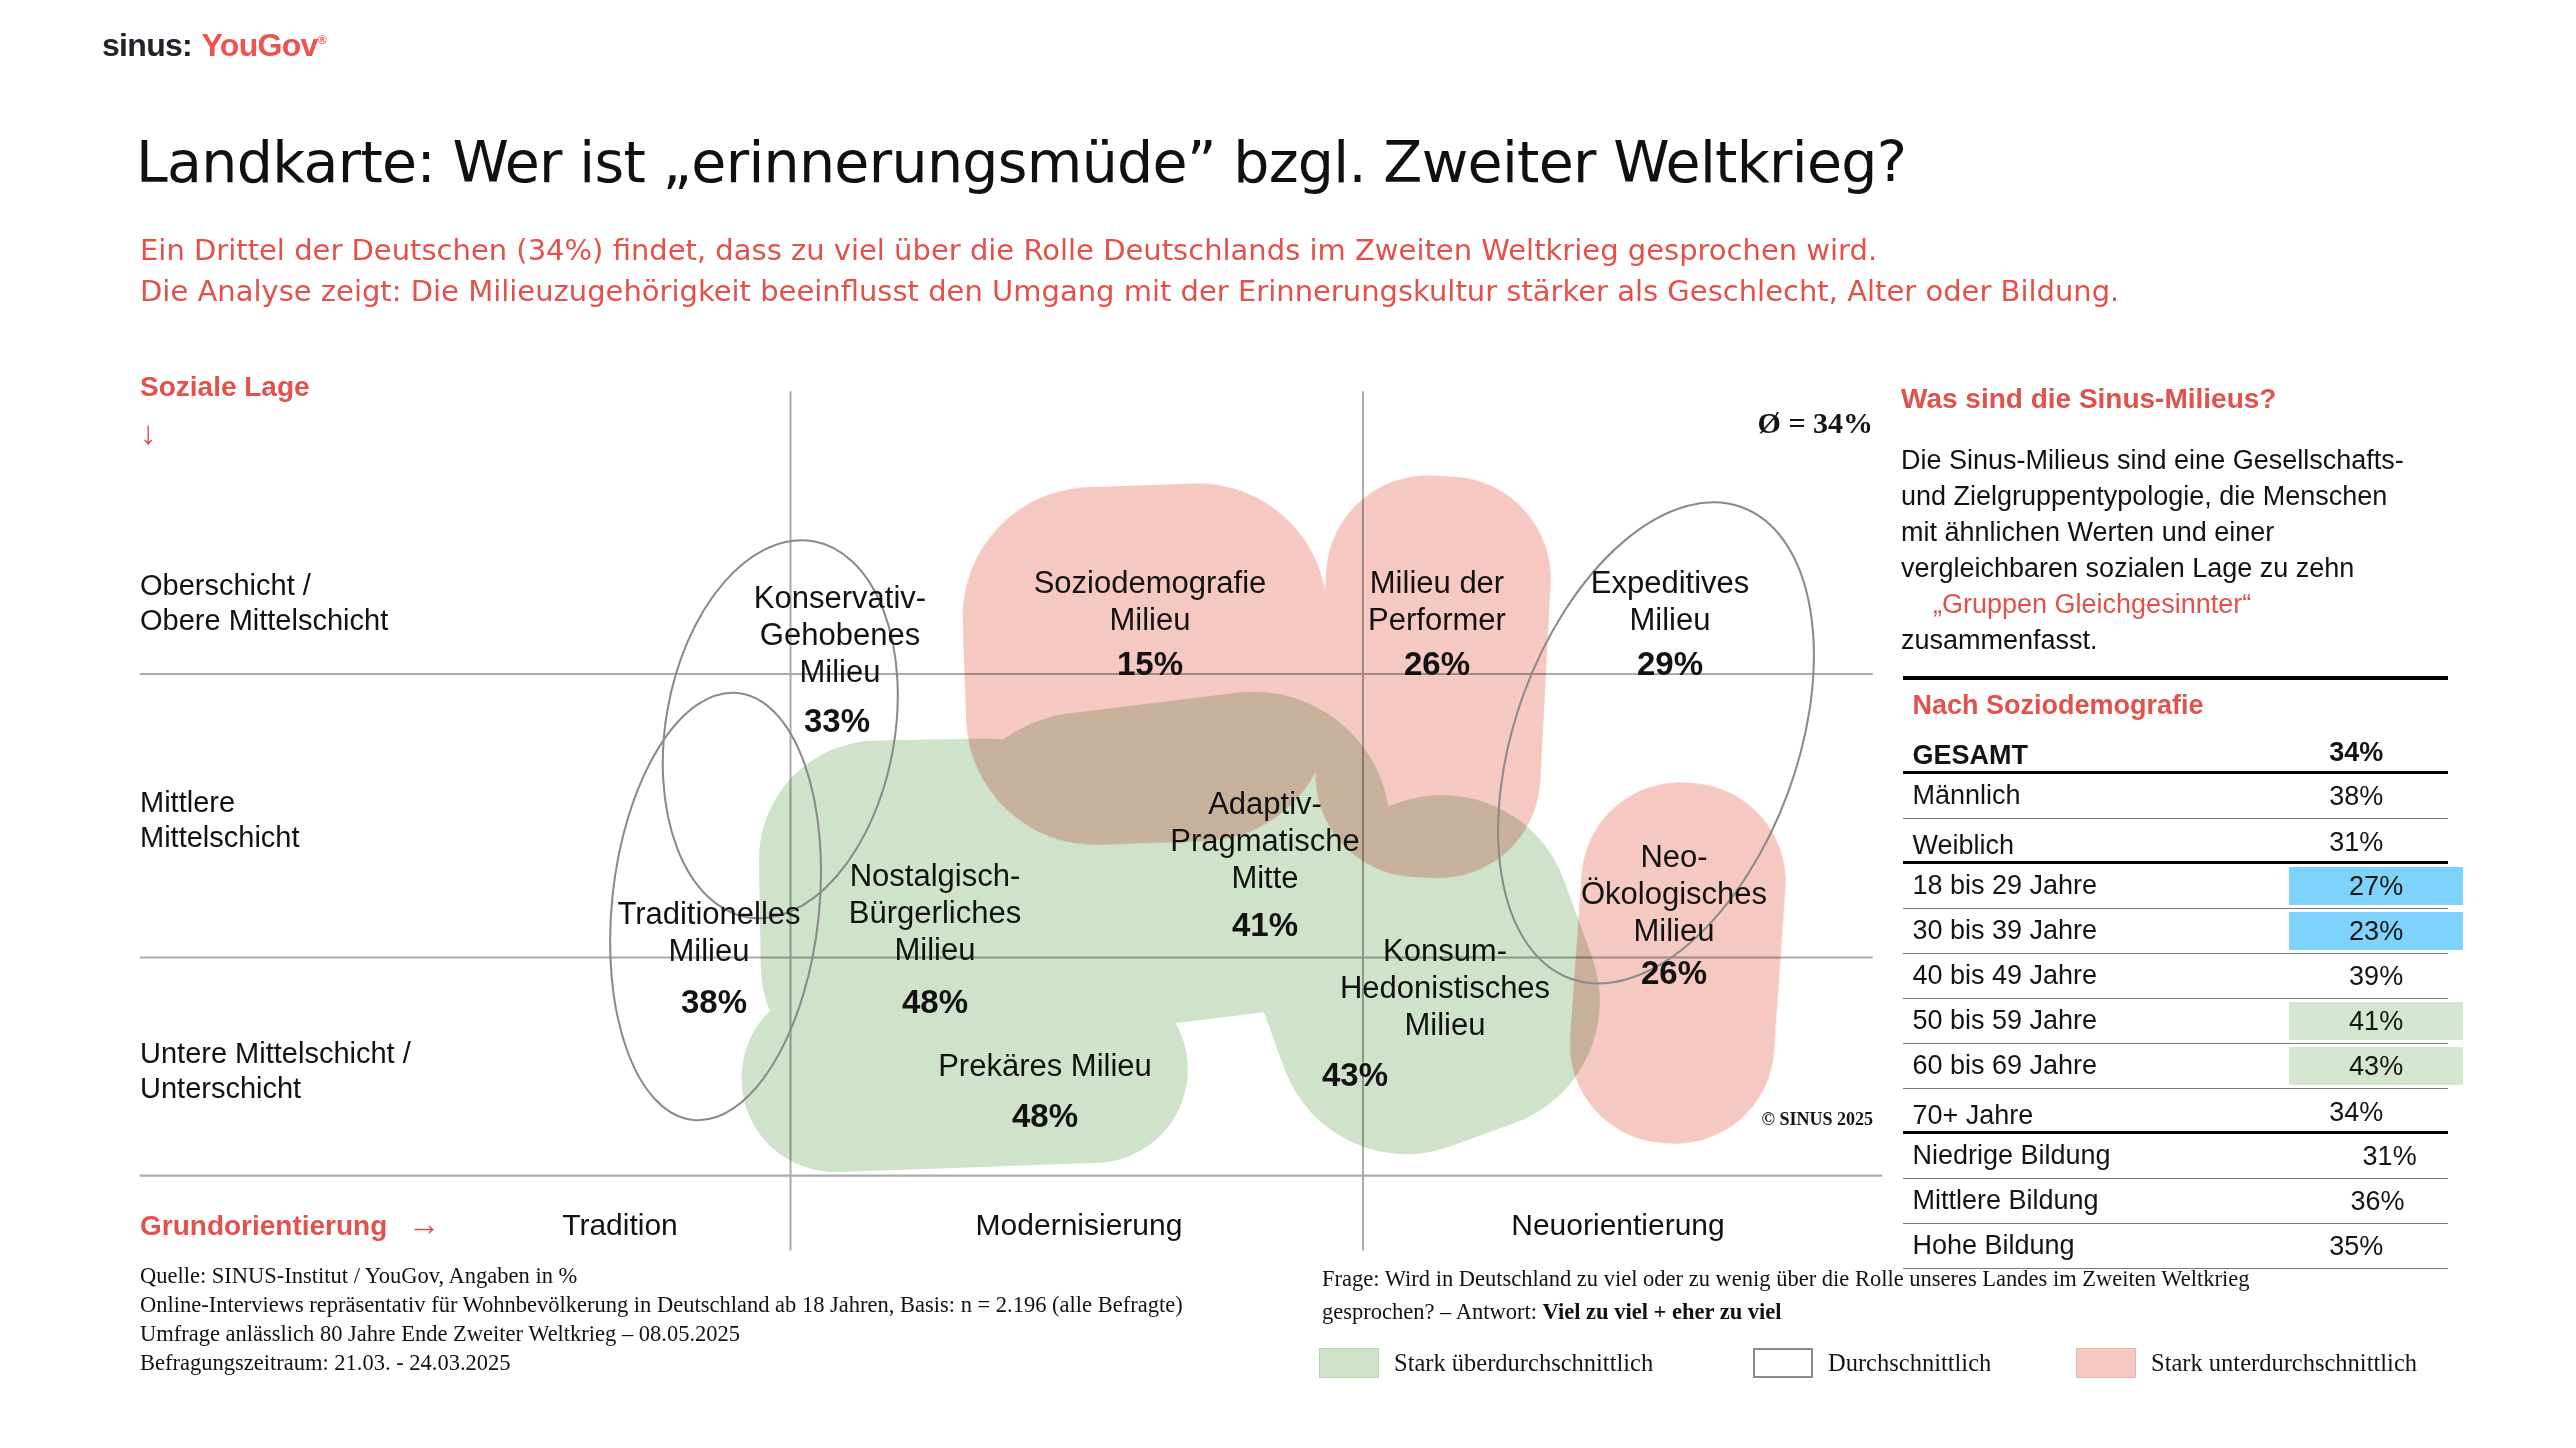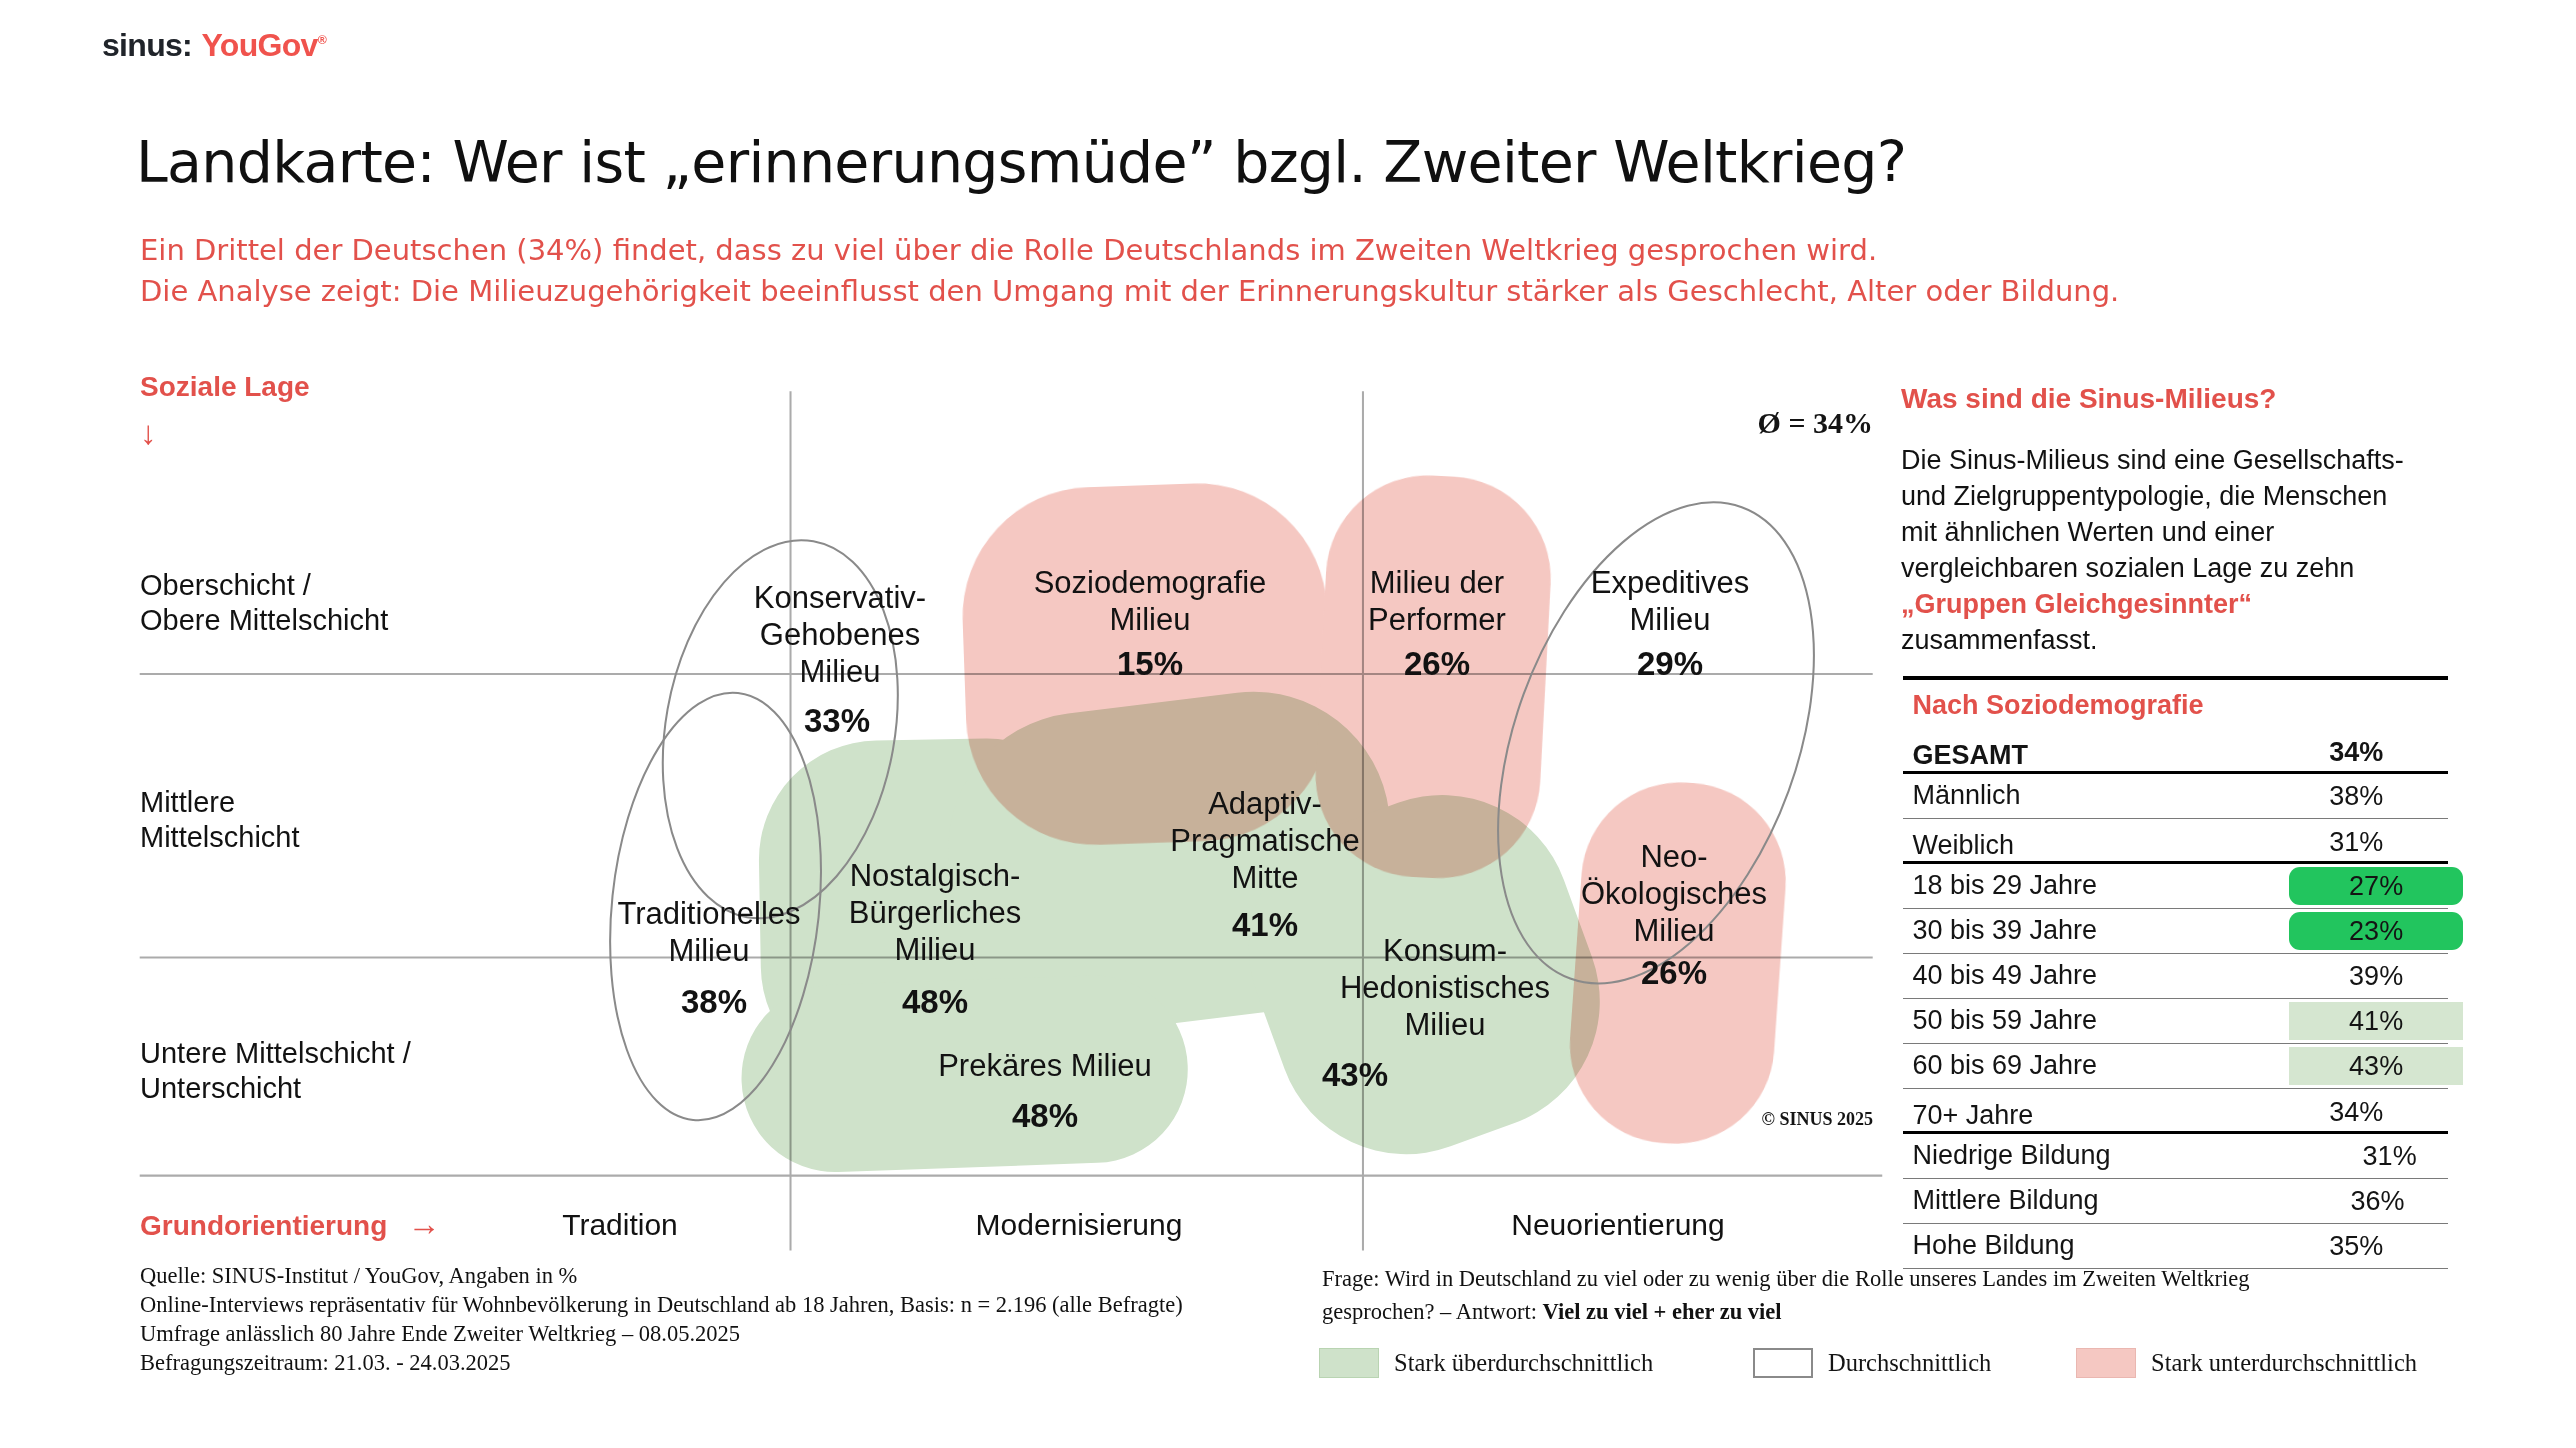--- a/index.html
+++ b/index.html
@@ -26,30 +26,30 @@
   .orient{transform:translateX(-50%);font-size:30px;white-space:nowrap;color:#121212;}
   .map-label{transform:translateX(-50%);text-align:center;font-size:31px;line-height:37px;
              white-space:nowrap;color:#121212;}
   .map-pct{transform:translate(-50%,-50%);font-size:33px;font-weight:bold;color:#121212;white-space:nowrap;}
   .avg{font-family:"Liberation Serif",serif;font-weight:bold;font-size:30px;text-align:right;}
   .copyright{font-family:"Liberation Serif",serif;font-weight:bold;font-size:18px;text-align:right;}
 
   
   .sb-head{font-size:28px;font-weight:bold;white-space:nowrap;}
   .sb-para{font-size:27px;line-height:36px;color:#121212;}
-  .sb-para .hl{color:#e2514b;font-weight:bold;}
+  .sb-para .hl{color:#e2514b;font-weight:normal;margin-left:32px;}
   .demo-table{left:1903px;top:676px;width:545px;border-top:4.1px solid #000;}
   .demo-head{font-size:27px;font-weight:bold;padding:9.5px 0 8.2px 9.5px;white-space:nowrap;}
   .trow{display:flex;align-items:center;height:45px;box-sizing:border-box;border-bottom:1.4px solid #7a7a7a;}
   .trow.thick{border-bottom:3.4px solid #000;align-items:flex-end;}
   .tlabel{flex:1;font-size:27px;padding-left:9.5px;white-space:nowrap;}
   .tval{width:174px;margin-left:192px;margin-right:4.8px;flex:none;text-align:center;font-size:27px;
         height:38px;line-height:38px;}
   .trow .tlabel{}
-  .hl-red{background:#22c55e;border-radius:11px;}
+  .hl-red{background:#7dd3fc;}
   .hl-green{background:#d5e6d0;}
 
   
   .src{font-family:"Liberation Serif",serif;font-size:22.5px;line-height:29px;white-space:nowrap;color:#111;}
   .question{font-family:"Liberation Serif",serif;font-size:22.5px;line-height:33px;white-space:nowrap;color:#111;}
   .legend-item{position:absolute;display:flex;align-items:center;}
   .swatch{width:60px;height:30px;box-sizing:border-box;}
   .sw-above{background:#cfe2ca;border:1.4px solid #b9d4b2;}
   .sw-average{background:#fff;border:2.7px solid #8a8a8a;}
   .sw-below{background:#f5c8c2;border:1.4px solid #eab7b1;}

